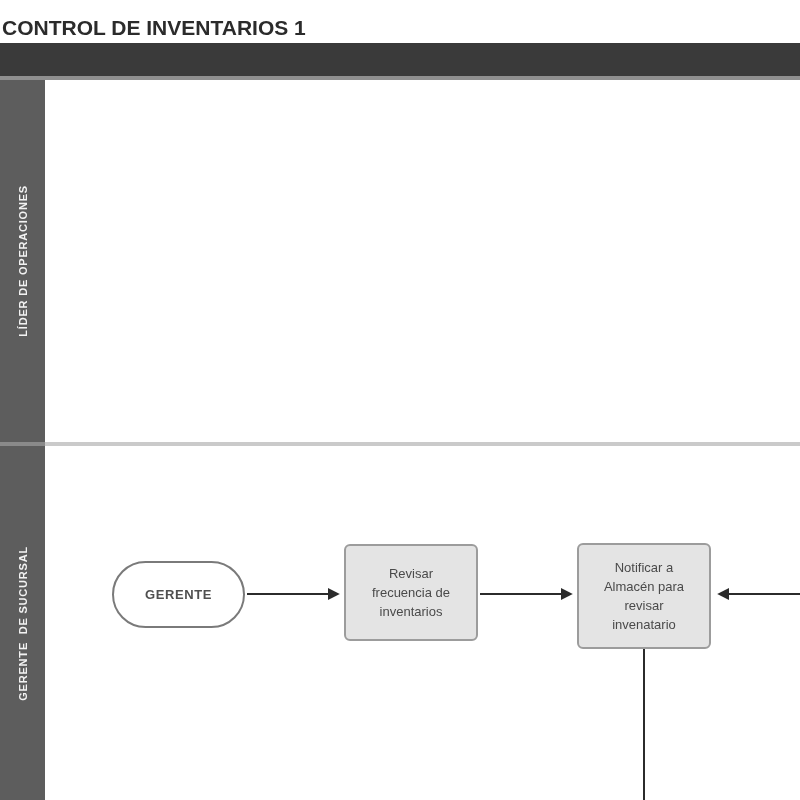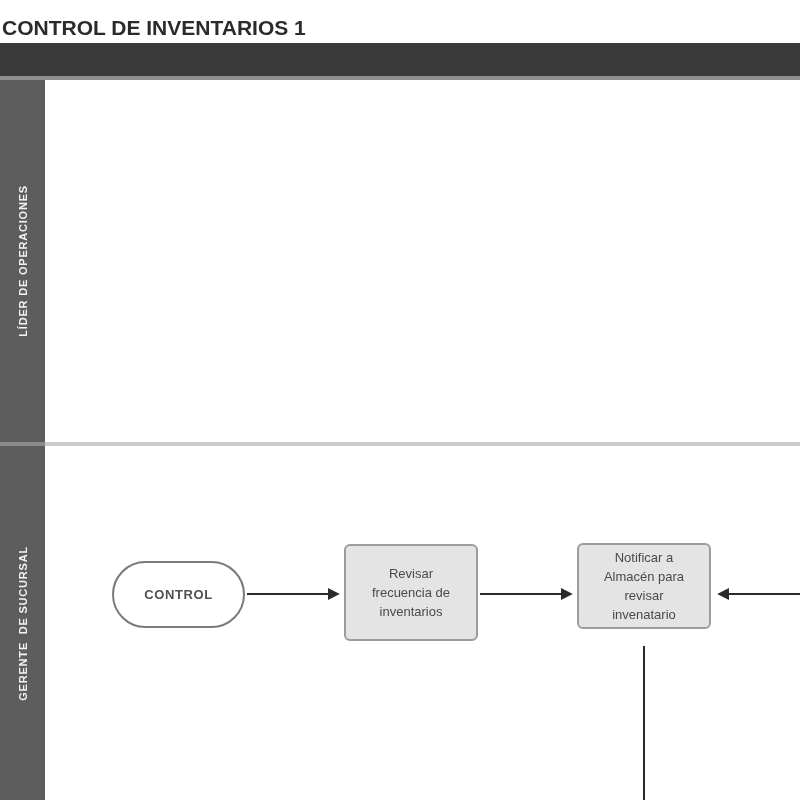--- a/index.html
+++ b/index.html
@@ -54,21 +54,21 @@
     left:112px; top:561px; width:133px; height:67px;
     background:var(--terminator-fill); border:2px solid var(--terminator-border);
     border-radius:34px;
   }
   .terminator .node-label{ font-weight:bold; letter-spacing:0.6px; color:#4f4f4f; }
   .process{
     background:var(--process-fill); border:2px solid var(--process-border);
     border-radius:6px;
   }
   .process-revisar{ left:344px; top:544px; width:134px; height:97px; }
-  .process-notificar{ left:577px; top:543px; width:134px; height:86px; }
+  .process-notificar{ left:577px; top:543px; width:134px; height:106px; }
 </style>
 </head>
 <body>
 
 <div class="stage">
 
   <div class="diagram-title">CONTROL DE INVENTARIOS 1</div>
 
   <div class="pool-bar"></div>
 
@@ -89,21 +89,21 @@
         <path d="M0,0 L10,5 L0,10 z" fill="#2b2b2b"></path>
       </marker>
     </defs>
     <path d="M247,594 L338,594" stroke="#2b2b2b" stroke-width="2" fill="none" marker-end="url(#arrowhead)"></path>
     <path d="M480,594 L571,594" stroke="#2b2b2b" stroke-width="2" fill="none" marker-end="url(#arrowhead)"></path>
     <path d="M800,594 L719,594" stroke="#2b2b2b" stroke-width="2" fill="none" marker-end="url(#arrowhead)"></path>
     <path d="M644,646 L644,801" stroke="#2b2b2b" stroke-width="2" fill="none"></path>
   </svg>
 
   <div class="node terminator">
-    <span class="node-label">CONTROL</span>
+    <span class="node-label">GERENTE</span>
   </div>
 
   <div class="node process process-revisar">
     <span class="node-label">Revisar
 frecuencia de
 inventarios</span>
   </div>
 
   <div class="node process process-notificar">
     <span class="node-label">Notificar a

